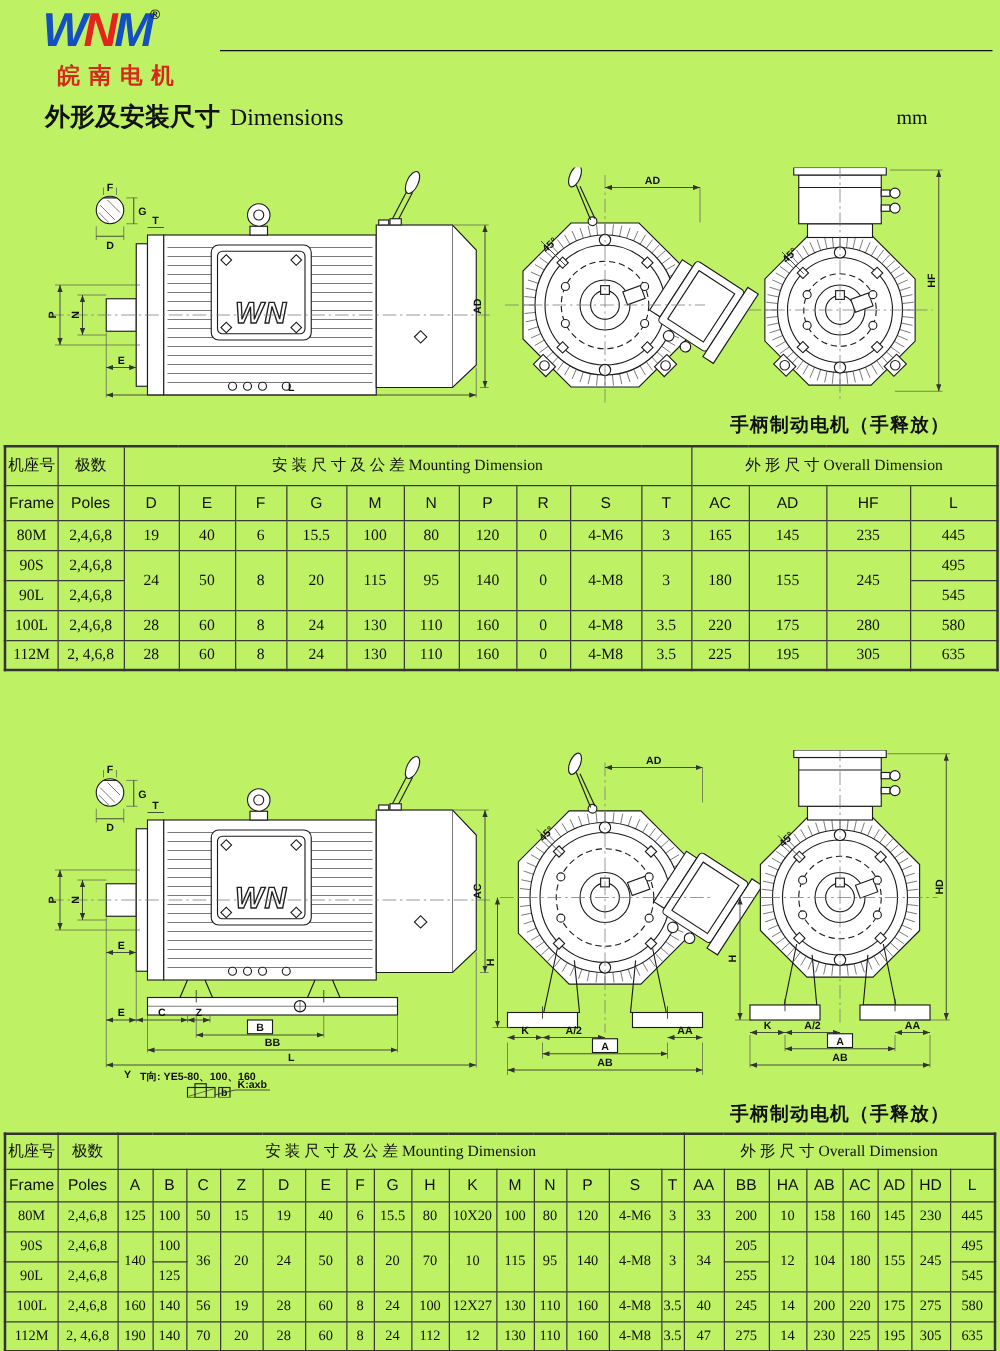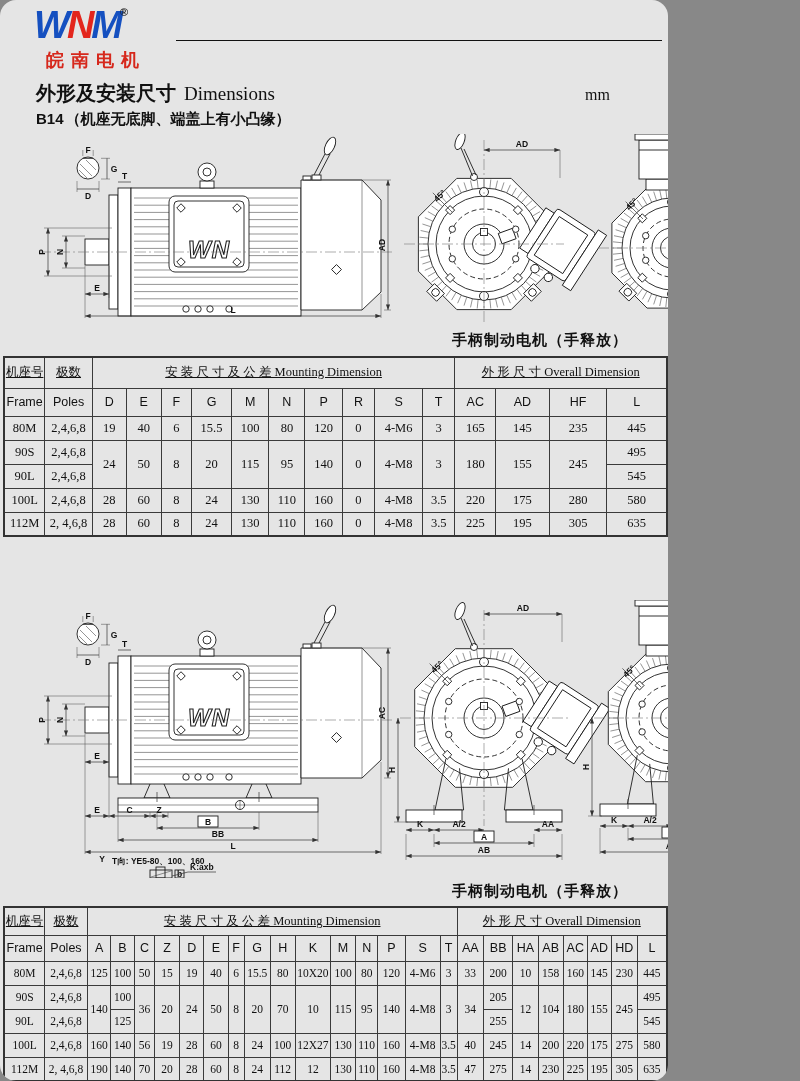--- a/index.html
+++ b/index.html
@@ -1,35 +1,35 @@
 <!DOCTYPE html>
 <html><head>
 <meta charset="utf-8">
 <style>
   html,body{margin:0;padding:0;background:#888;}
-  .page{position:relative;width:668px;height:1081px;background:#e5e5e5;overflow:hidden;
-        font-family:"Liberation Sans",sans-serif;color:#111;border-radius:16px;}
+  .page{position:relative;width:800px;height:1081px;background:#bef264;overflow:hidden;
+        font-family:"Liberation Sans",sans-serif;color:#111;}
   .logo{position:absolute;top:4px;left:34px;line-height:1;}
   .wnm{font:italic 900 38px "Liberation Sans",sans-serif;letter-spacing:-3px;}
   .wnm .b{color:#1550c0}.wnm .r{color:#e3261d}
   .reg{font:700 11px "Liberation Sans",sans-serif;color:#222;vertical-align:22px;font-style:normal;letter-spacing:0;}
   .logosub{font:700 18px "Liberation Serif",serif;color:#d6281c;letter-spacing:7px;margin-top:1px;margin-left:12px;}
   .rule{position:absolute;top:40px;left:176px;right:6px;border-top:1.6px solid #111;}
   .titlerow{position:absolute;top:80px;left:36px;font:600 20px "Liberation Serif",serif;}
   .titlerow .en{font:400 19px "Liberation Serif",serif;margin-left:8px;}
   .unit{position:absolute;top:86px;right:58px;font:400 16px "Liberation Serif",serif;}
   .bhead{position:absolute;left:36px;font:700 15px "Liberation Serif",serif;}
   .bhead .code{font:700 15px "Liberation Sans",sans-serif;margin-right:2px;}
   .draw{position:absolute;left:0;}
   .tbl-label{position:absolute;right:40px;font:700 15px "Liberation Serif",serif;letter-spacing:1px;}
   .tblwrap{position:absolute;left:3px;}
   table.dimtable{border-collapse:collapse;table-layout:fixed;border:2px solid #333;}
   table.dimtable th,table.dimtable td{border:1px solid #3a3a3a;text-align:center;vertical-align:middle;
       padding:0;overflow:hidden;white-space:nowrap;}
-  th.h1{font:400 12.5px "Liberation Serif",serif;font-weight:400;text-decoration:underline;}
+  th.h1{font:400 12.5px "Liberation Serif",serif;font-weight:400;}
   th.h2{font:400 12.5px "Liberation Sans",sans-serif;font-weight:400;}
   td.num{font:400 12.5px "Liberation Serif",serif;}
   #t2 td.num{font:400 11.5px "Liberation Serif",serif;}
   #t1 thead tr:nth-child(1){height:31px;} #t1 thead tr:nth-child(2){height:28px;} #t1 tbody tr{height:24px;}
   #t2 thead tr:nth-child(1){height:28px;} #t2 thead tr:nth-child(2){height:26px;} #t2 tbody tr{height:24px;}
   
   .ln{fill:none;stroke:#1c1c1c;stroke-width:.9}
   .lnw{fill:#fff;stroke:#1c1c1c;stroke-width:.9}
   .thin{fill:none;stroke:#2a2a2a;stroke-width:.5}
   .wln{fill:none;stroke:#555;stroke-width:.55}
@@ -47,21 +47,20 @@
 
   <div class="logo">
     <div class="wnm"><span class="b">W</span><span class="r">N</span><span class="b">M</span><span class="reg">®</span></div>
     <div class="logosub">皖南电机</div>
   </div>
   <div class="rule"></div>
 
   <div class="titlerow"><span>外形及安装尺寸</span><span class="en">Dimensions</span></div>
   <div class="unit">mm</div>
 
-  <div class="bhead" style="top:110px"><span class="code">B14</span><span>（机座无底脚、端盖上有小凸缘）</span></div>
 
   <div id="d1" class="draw" style="top:134px"><svg width="800" height="192" viewBox="0 0 800 192">
         <defs>
           <marker id="s1a" viewBox="0 0 8 6" refX="8" refY="3" markerWidth="8" markerHeight="6" orient="auto-start-reverse">
             <path d="M0 0L8 3L0 6z" fill="#333"></path>
           </marker>
         </defs>
         <g>
           <g transform="translate(88,34)">
             <circle r="11" class="lnw"></circle>

